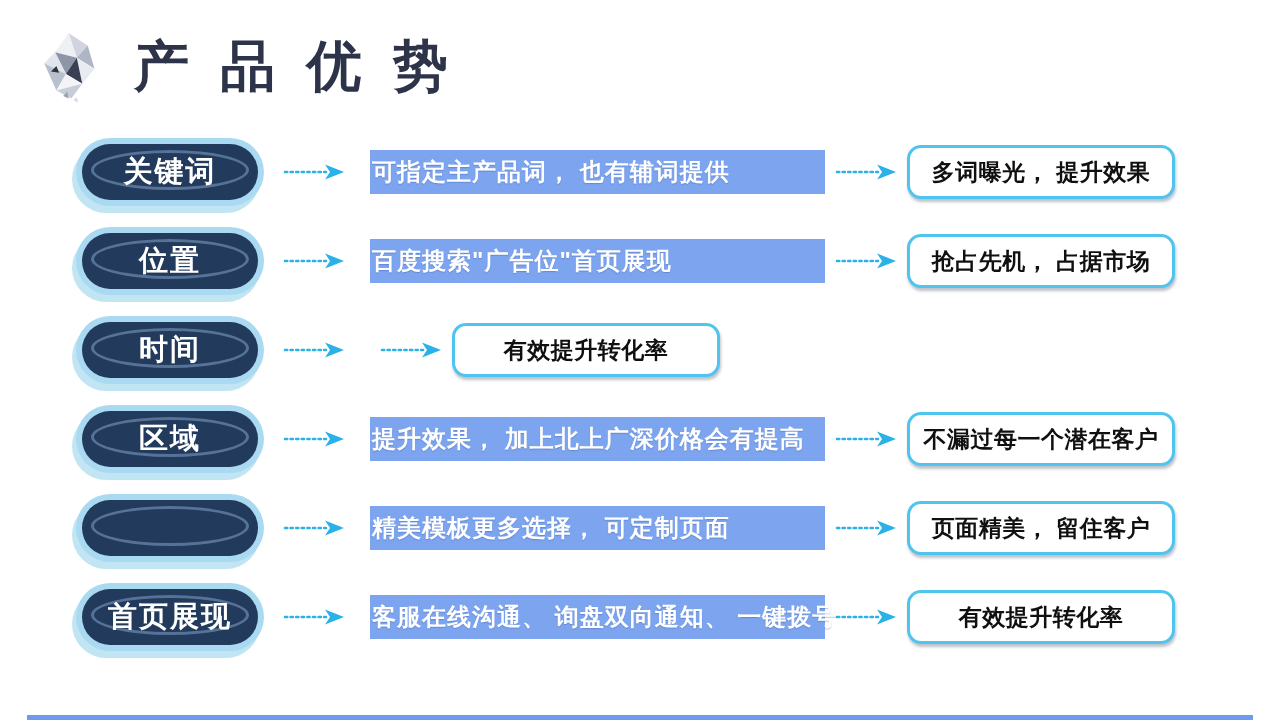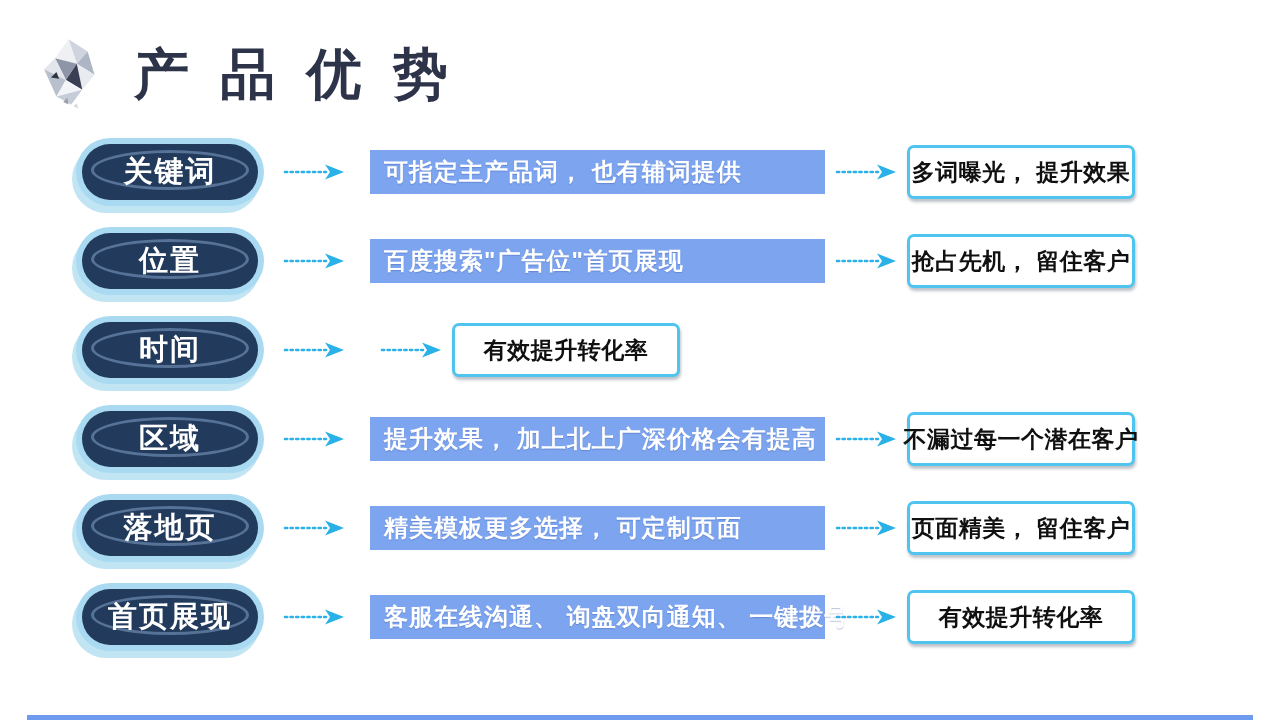--- a/index.html
+++ b/index.html
@@ -4,21 +4,21 @@
 <style>
   html,body{margin:0;padding:0;}
   body{
     width:1280px;height:720px;
     background:#ffffff;
     font-family:"Liberation Sans","DejaVu Sans",sans-serif;
     overflow:hidden;
     position:relative;
   }
   
-  .header{display:flex;align-items:flex-end;padding:30px 0 0 36px;height:82px;}
+  .header{display:flex;align-items:flex-start;padding:30px 0 0 36px;height:82px;}
   .logo{width:68px;height:76px;flex:none;}
   .logo svg{width:100%;height:100%;}
   .title{
     margin:0 0 0 30px;
     font-size:55px;font-weight:bold;
     color:var(--title-navy,#2d3349);
     letter-spacing:8px;white-space:nowrap;
   }
   
   .rows{display:flex;flex-direction:column;gap:33px;margin-top:32px;}
@@ -42,32 +42,32 @@
     font-size:29px;font-weight:bold;letter-spacing:2px;white-space:nowrap;
   }
   
   .arrow-gap-1{width:112px;flex:none;display:flex;justify-content:center;}
   .arrow-gap-2{width:82px;flex:none;display:flex;justify-content:center;}
   .arrow-svg{width:60px;height:18px;overflow:visible;}
   
   .feature{
     flex:none;width:455px;height:44px;box-sizing:border-box;
     background:var(--accent-blue,#7ca4ef);
-    display:flex;align-items:center;padding-left:14px;
+    display:flex;align-items:center;padding-left:2px;
   }
   .feature span{
     color:#ffffff;font-size:24px;font-weight:bold;letter-spacing:1px;white-space:nowrap;
     text-shadow:0 1px 1px rgba(60,90,160,.35);
   }
   
   .benefit{
-    flex:none;width:228px;height:54px;box-sizing:border-box;
+    flex:none;width:268px;height:54px;box-sizing:border-box;
     background:#ffffff;
     border:3px solid var(--benefit-border,#4fc4ee);
-    border-radius:7px;
+    border-radius:14px;
     box-shadow:1px 3px 3px rgba(110,120,135,.45);
     display:flex;align-items:center;justify-content:center;
   }
   .benefit span{
     color:#101010;font-size:23px;font-weight:bold;letter-spacing:0.5px;white-space:nowrap;
   }
   
   .bottom-bar{
     position:absolute;left:27px;right:27px;bottom:0;height:5px;
     background:var(--bottom-bar,#6f9bee);
@@ -141,21 +141,21 @@
     <div class="feature">
       <span>百度搜索"广告位"首页展现</span>
     </div>
     <div class="arrow-gap-2">
       <svg class="arrow-svg" viewBox="0 0 60 18">
         <line x1="1" y1="9" x2="42" y2="9" stroke="#2ab1e8" stroke-width="2.6" stroke-dasharray="2.2 3.4" stroke-linecap="round"></line>
         <polygon points="41,1.5 60,9 41,16.5 46,9" fill="#2ab1e8"></polygon>
       </svg>
     </div>
     <div class="benefit">
-      <span>抢占先机， 留住客户</span>
+      <span>抢占先机， 占据市场</span>
     </div>
   </div>
 
   <div class="row">
     <div class="pill-wrap">
       <div class="pill">
         <span class="pill-ring"></span>
         <span class="pill-label">时间</span>
       </div>
     </div>
@@ -200,21 +200,20 @@
     </div>
     <div class="benefit">
       <span>不漏过每一个潜在客户</span>
     </div>
   </div>
 
   <div class="row">
     <div class="pill-wrap">
       <div class="pill">
         <span class="pill-ring"></span>
-        <span class="pill-label">落地页</span>
       </div>
     </div>
     <div class="arrow-gap-1">
       <svg class="arrow-svg" viewBox="0 0 60 18">
         <line x1="1" y1="9" x2="42" y2="9" stroke="#2ab1e8" stroke-width="2.6" stroke-dasharray="2.2 3.4" stroke-linecap="round"></line>
         <polygon points="41,1.5 60,9 41,16.5 46,9" fill="#2ab1e8"></polygon>
       </svg>
     </div>
     <div class="feature">
       <span>精美模板更多选择， 可定制页面</span>

